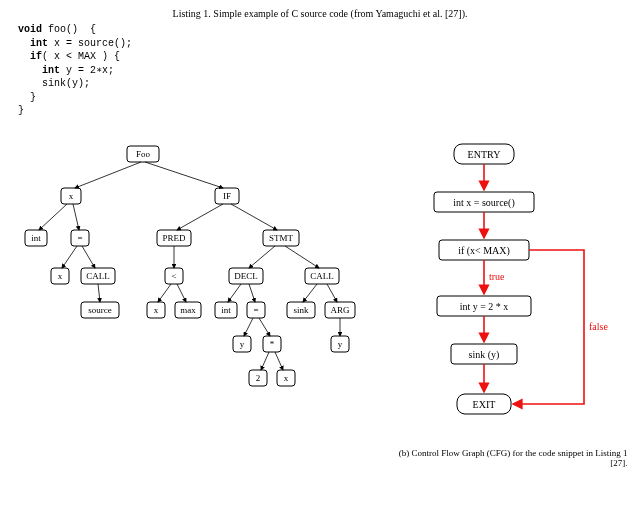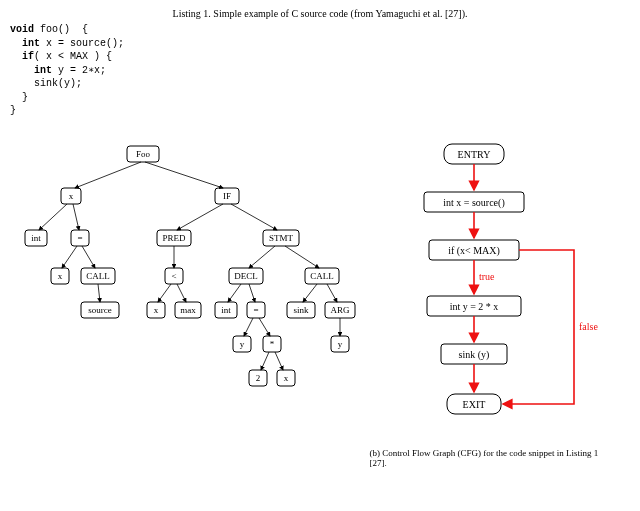--- a/index.html
+++ b/index.html
@@ -16,37 +16,38 @@
     text-align: center;
     font-size: 10px;
     margin-bottom: 4px;
   }
   .code-block {
     font-family: "Courier New", monospace;
     font-size: 10px;
     white-space: pre;
     line-height: 1.35;
     margin-bottom: 20px;
+    margin-left: 8px;
   }
   .code-block .kw { font-weight: bold; }
   .figures-row {
     display: flex;
-    gap: 0;
+    gap: 10px;
   }
   .fig-a { flex: 0 0 58%; }
   .fig-b { flex: 0 0 40%; }
   .diagram-box {
     display: flex;
     justify-content: center;
     align-items: flex-start;
   }
   .subcaption {
     font-size: 9px;
     margin-top: 10px;
-    text-align: left;
+    text-align: right;
   }
   .fig-a .subcaption { text-align: center; }
   svg { display: block; }
 </style>
 </head>
 <body>
 
 <div class="listing-caption">Listing 1. Simple example of C source code (from Yamaguchi et al. [27]).</div>
 
 <div class="code-block"><span class="kw">void</span><span> foo()  {</span>

